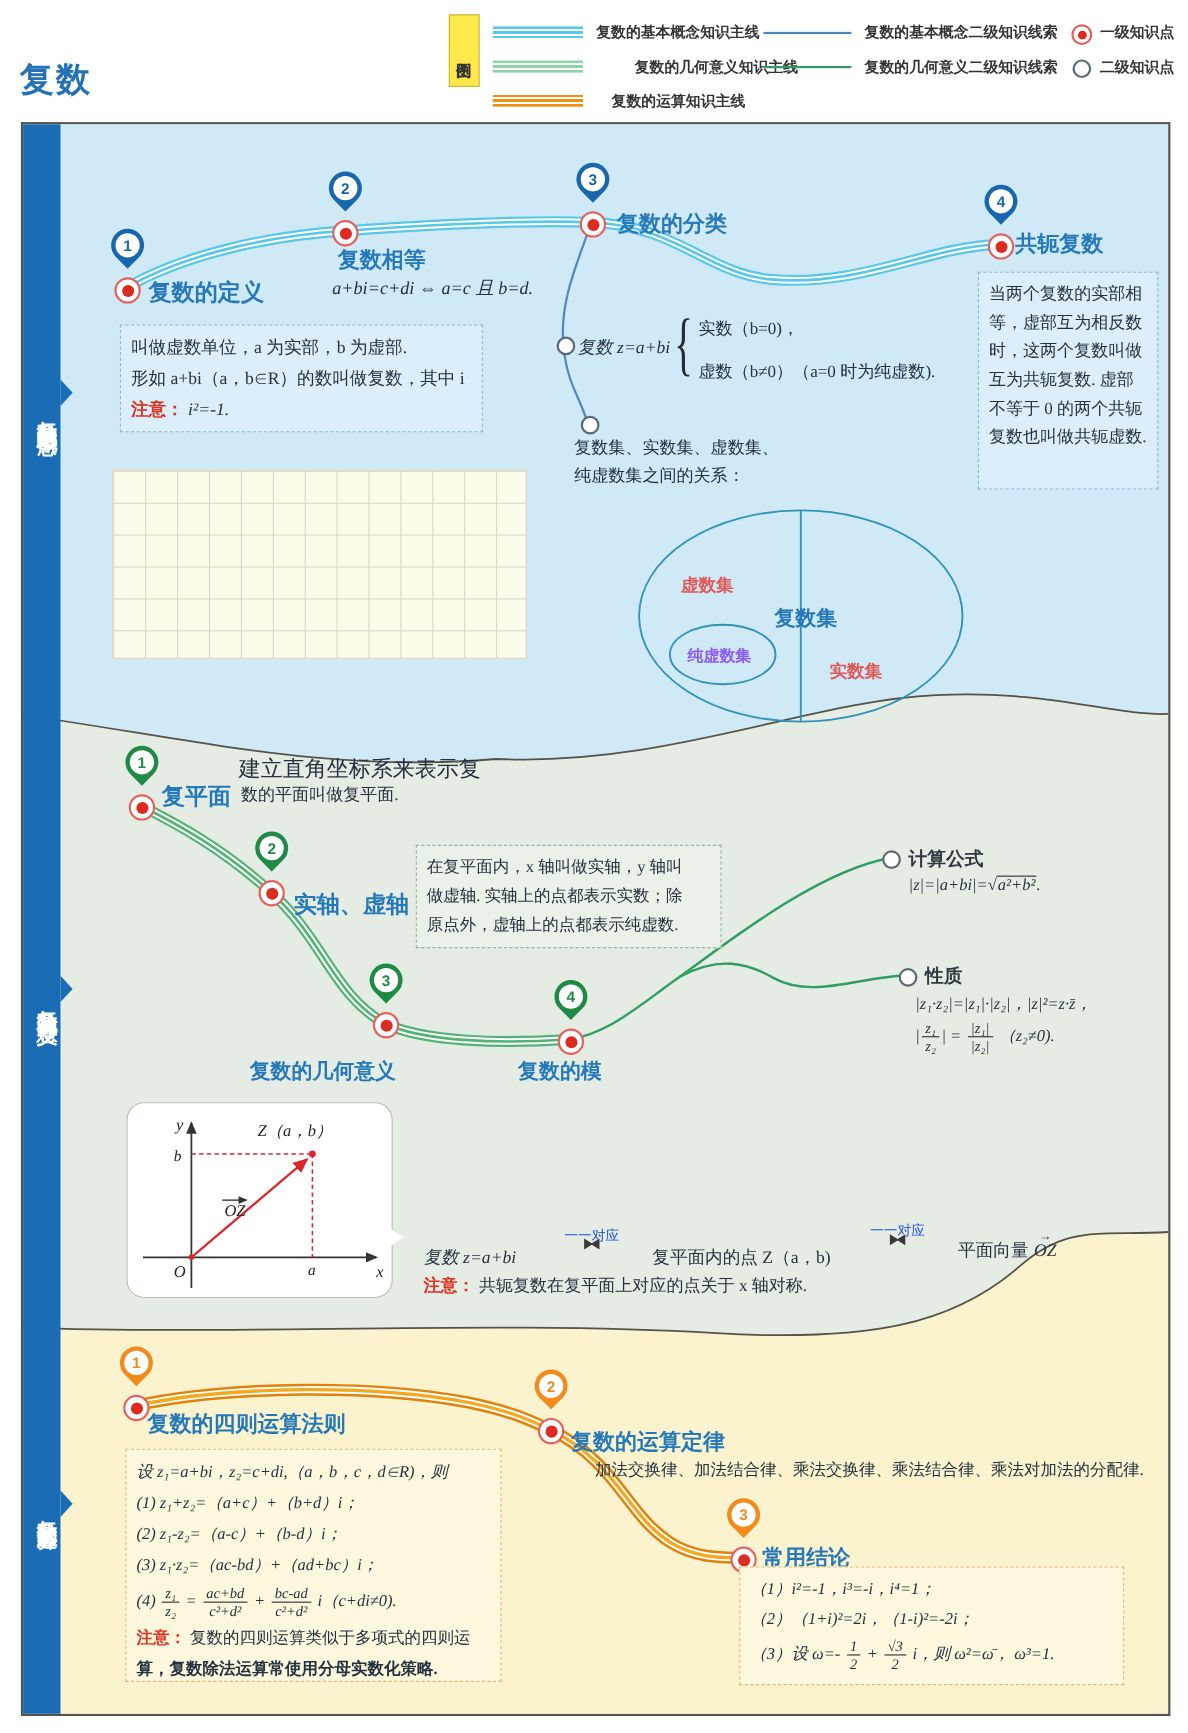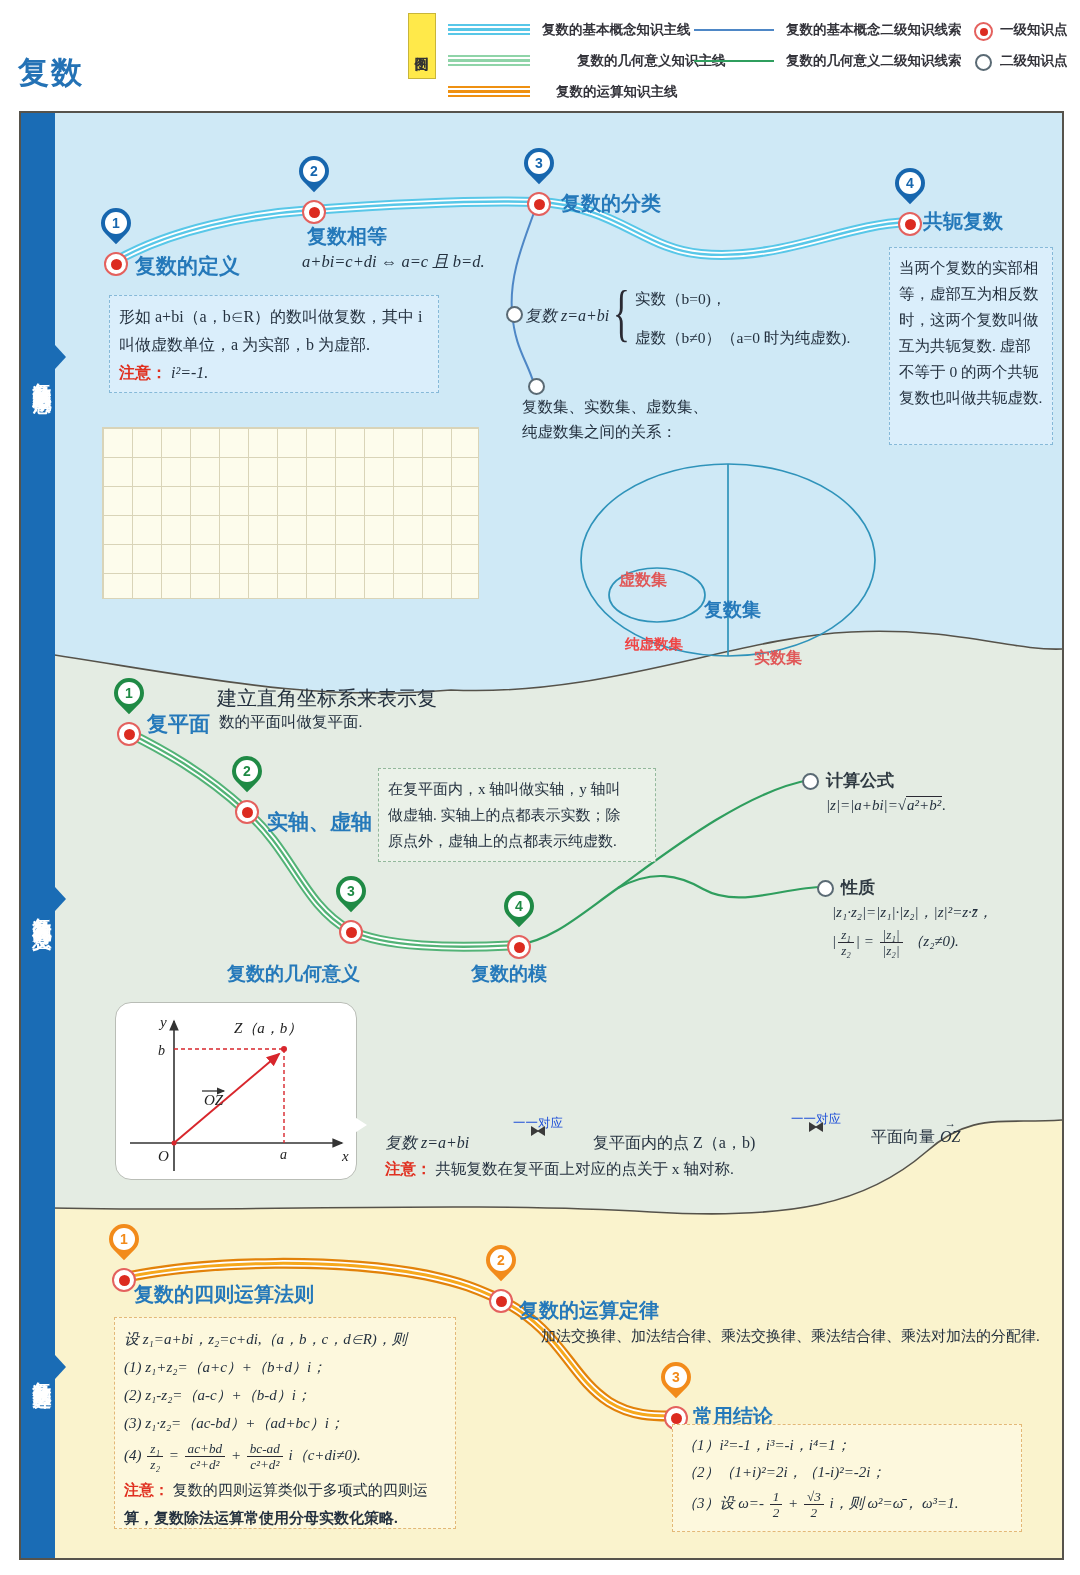--- a/index.html
+++ b/index.html
@@ -69,21 +69,21 @@
   .frac .num{display:block;border-bottom:1.2px solid #2a2a33;padding:0 3px;}
   .frac .den{display:block;padding:0 3px;}
   .vec{position:relative;font-style:italic;display:inline-block;padding:0 1px;}
   .vec::before{content:"\2192";position:absolute;top:-0.95em;left:0;right:0;font-size:0.72em;
                text-align:center;font-style:normal;}
   .rad{border-top:1.2px solid #2a2a33;padding:0 1px;}
   .brace{position:absolute;z-index:10;font-size:64px;font-weight:200;color:#2a2a33;
          transform:scaleX(0.55);transform-origin:left center;line-height:1;}
 
   
-  .venn-label{position:absolute;z-index:10;font-weight:bold;white-space:nowrap;font-family:Liberation Sans, sans-serif;margin-top:48px;}
+  .venn-label{position:absolute;z-index:10;font-weight:bold;white-space:nowrap;font-family:Liberation Sans, sans-serif;}
 
   
   .graph-paper{position:absolute;left:81px;top:314px;width:375px;height:170px;z-index:4;
     background-color:#fdfcec;
     background-image:linear-gradient(#d9d4b8 1px,transparent 1px),linear-gradient(90deg,#d9d4b8 1px,transparent 1px);
     background-size:29px 29px;border:1px solid #d9d4b8;}
 
   
   .coord-box{position:absolute;left:94px;top:889px;width:240px;height:176px;background:#fff;
              border:1px solid #b9bdb6;border-radius:16px;z-index:10;}
@@ -206,42 +206,42 @@
     <div class="wdot" style="left:507px;top:265px;"></div>
 
     <div class="node-label" style="left:114px;top:139px;font-size:21px;">复数的定义</div>
     <div class="node-label" style="left:286px;top:110px;font-size:20px;">复数相等</div>
     <div class="node-label" style="left:540px;top:77px;font-size:20px;">复数的分类</div>
     <div class="node-label" style="left:902px;top:95px;font-size:20px;">共轭复数</div>
 
     <div class="flow-text math" style="left:281px;top:138px;font-size:16.5px;">a+bi=c+di ⇔ a=c 且 b=d.</div>
 
     <div class="dash-box" style="left:88px;top:182px;width:310px;height:82px;font-size:16px;line-height:28px;">
+      <div>叫做虚数单位，a 为实部，b 为虚部.</div>
       <div>形如 a+bi（a，b∈R）的数叫做复数，其中 i</div>
-      <div>叫做虚数单位，a 为实部，b 为虚部.</div>
       <div>
         <span class="note-red">注意：</span>
         <span class="math">i²=-1.</span>
       </div>
     </div>
 
     <div class="flow-text math" style="left:504px;top:193px;font-size:16px;">复数 z=a+bi</div>
     <div class="brace" style="left:592px;top:168px;">{</div>
     <div class="flow-text" style="left:614px;top:176px;font-size:15.5px;">实数（b=0)，</div>
     <div class="flow-text" style="left:614px;top:215px;font-size:15.5px;">虚数（b≠0）（a=0 时为纯虚数).</div>
     <div class="flow-text" style="left:501px;top:284px;font-size:15.5px;">复数集、实数集、虚数集、</div>
     <div class="flow-text" style="left:501px;top:309px;font-size:15.5px;">纯虚数集之间的关系：</div>
 
     <div class="dash-box" style="left:868px;top:134px;width:144px;height:182px;font-size:15.5px;line-height:26px;">当两个复数的实部相等，虚部互为相反数时，这两个复数叫做互为共轭复数. 虚部不等于 0 的两个共轭复数也叫做共轭虚数.</div>
 
     <div class="graph-paper"></div>
 
     <div class="venn-label" style="left:598px;top:409px;font-size:16px;color:#e05858;">虚数集</div>
     <div class="venn-label" style="left:683px;top:436px;font-size:19px;color:#2579ba;">复数集</div>
-    <div class="venn-label" style="left:604px;top:474px;font-size:14.5px;color:#ef4444;">纯虚数集</div>
+    <div class="venn-label" style="left:604px;top:474px;font-size:14.5px;color:#8b5cf6;">纯虚数集</div>
     <div class="venn-label" style="left:733px;top:487px;font-size:16px;color:#e05858;">实数集</div>
 
     <div class="pin" style="left:91px;top:565px;">
       <span class="head" style="background:#1f8a45;"></span>
       <span class="num" style="color:#1f8a45;">1</span>
     </div>
     <div class="pin" style="left:209px;top:643px;">
       <span class="head" style="background:#1f8a45;"></span>
       <span class="num" style="color:#1f8a45;">2</span>
     </div>

